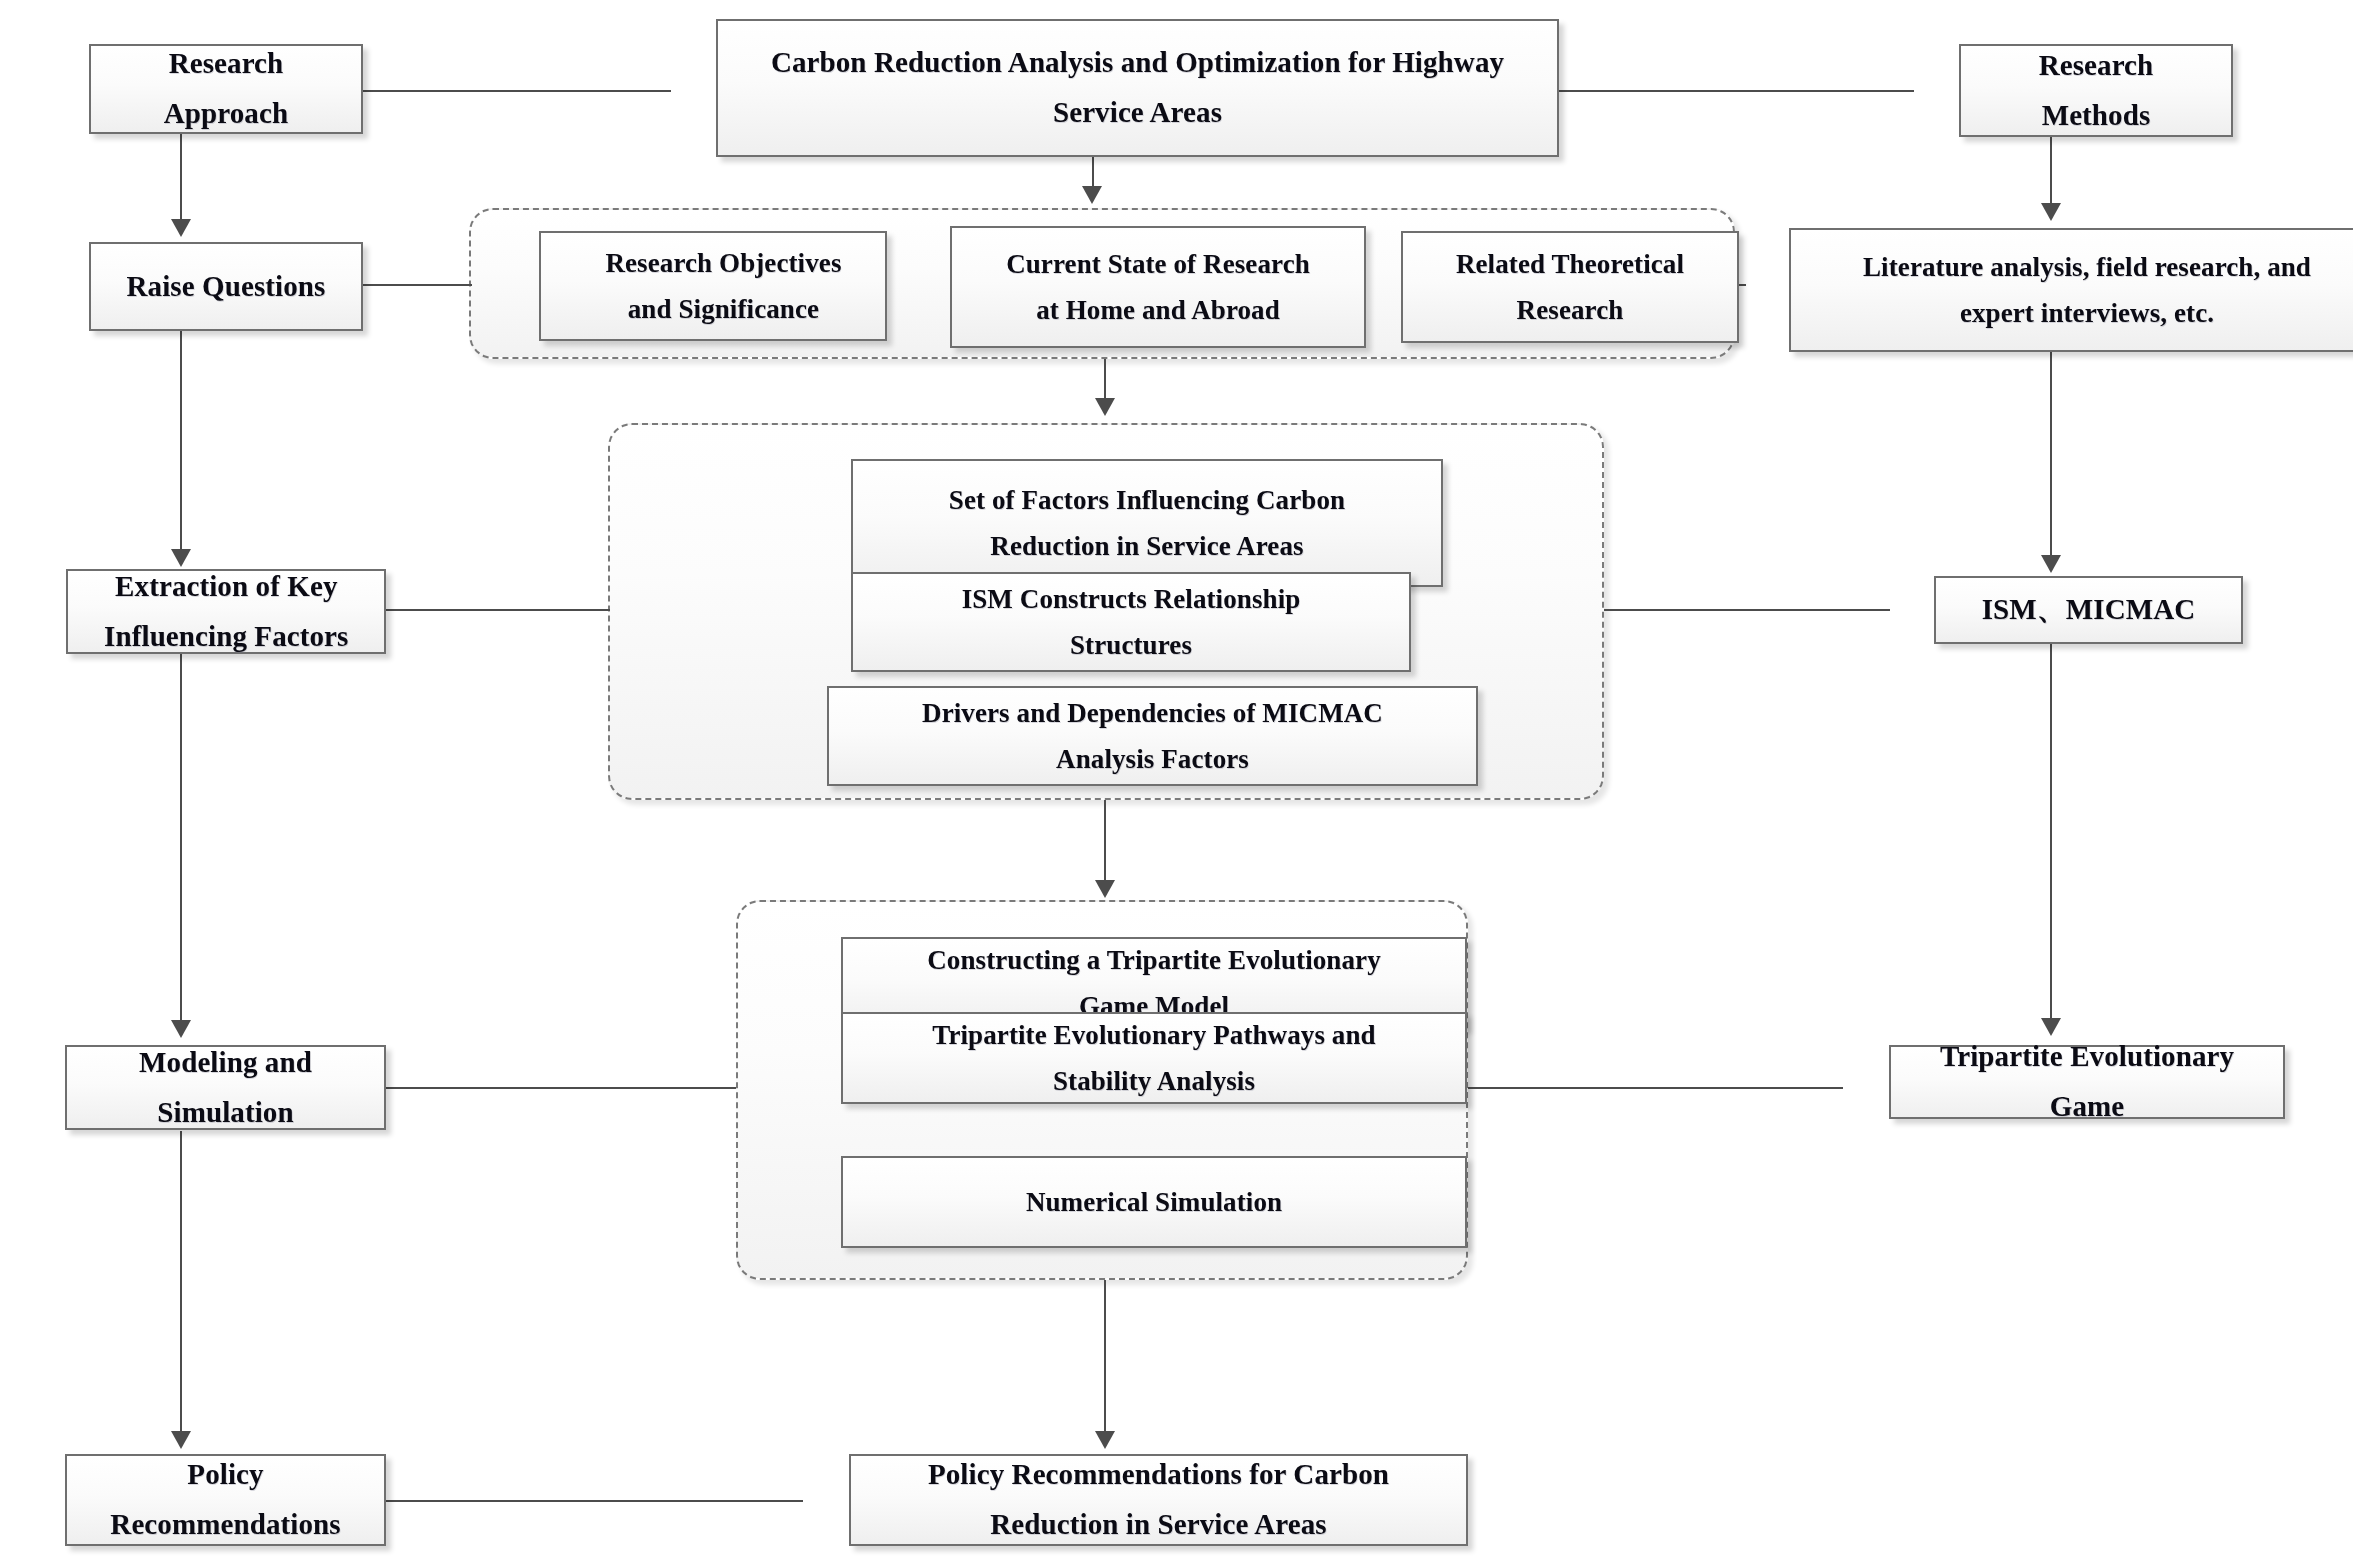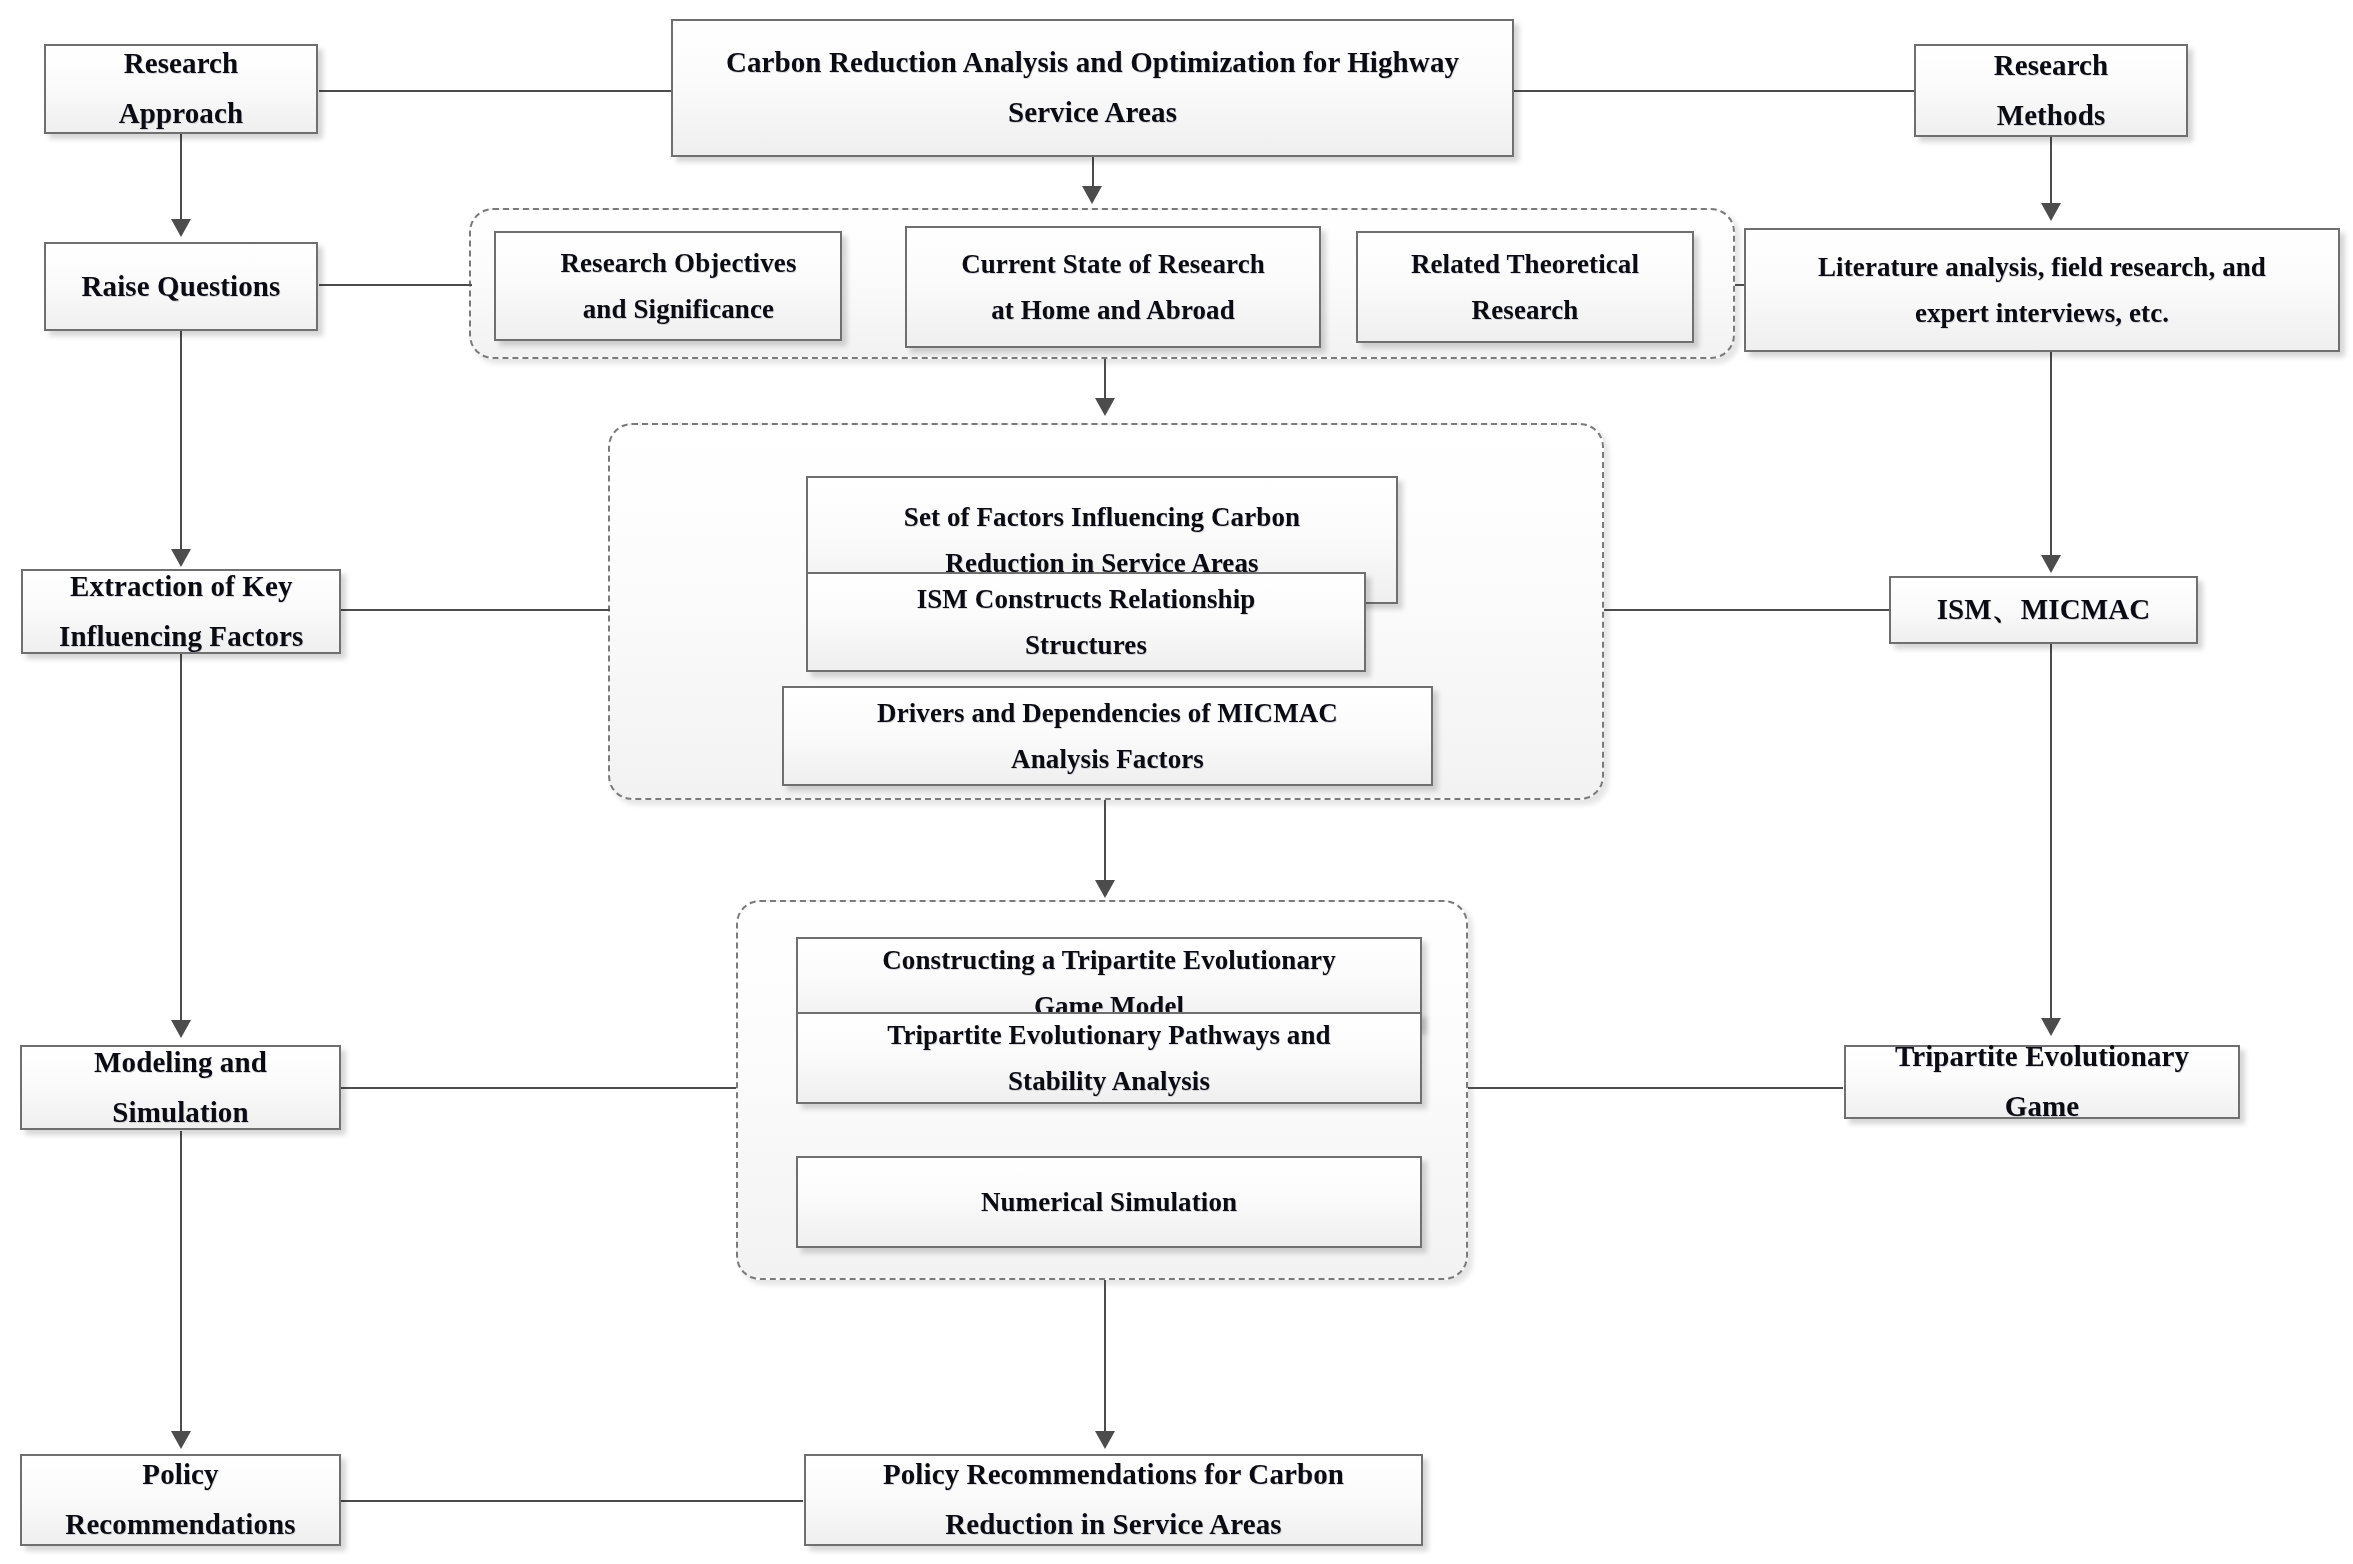--- a/index.html
+++ b/index.html
@@ -28,20 +28,21 @@
     display: flex;
     align-items: center;
     justify-content: center;
     text-align: center;
     color: #0b0b14;
     font-weight: bold;
     line-height: 1.72;
     letter-spacing: 0.1px;
     padding: 2.8px 7.1px;
     z-index: 5;
+    margin-left: 45px;
   }
   .node .txt {
     display: block;
     width: 100%;
     white-space: pre-line;
     text-shadow: 0.7px 0.7px 0 rgba(120,120,140,0.28);
   }
 
   
   .group {
@@ -171,21 +172,21 @@
   <div class="node fs-md" style="left:1356px; top:231px; width:338px; height:112px;">
     <span class="txt">Related Theoretical
 Research</span>
   </div>
 
   <div class="node fs-md" style="left:1744px; top:228px; width:596px; height:124px;">
     <span class="txt">Literature analysis, field research, and
 expert interviews, etc.</span>
   </div>
 
-  <div class="node fs-md" style="left:806px; top:476px; width:592px; height:128px;">
+  <div class="node fs-md" style="left:806px; top:459px; width:592px; height:128px;">
     <span class="txt">Set of Factors Influencing Carbon
 Reduction in Service Areas</span>
   </div>
 
   <div class="node fs-md" style="left:806px; top:572px; width:560px; height:100px;">
     <span class="txt">ISM Constructs Relationship
 Structures</span>
   </div>
 
   <div class="node fs-md" style="left:782px; top:686px; width:651px; height:100px;">

